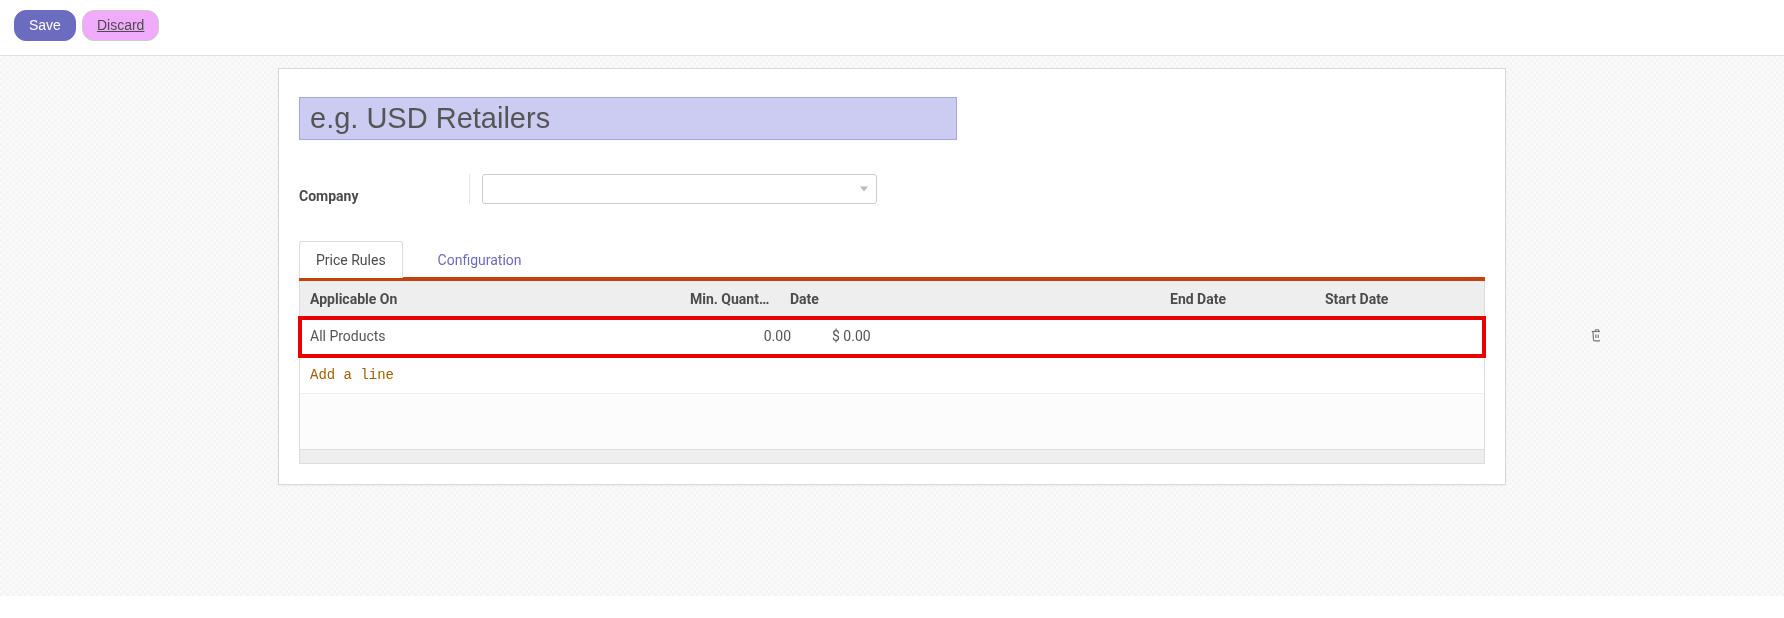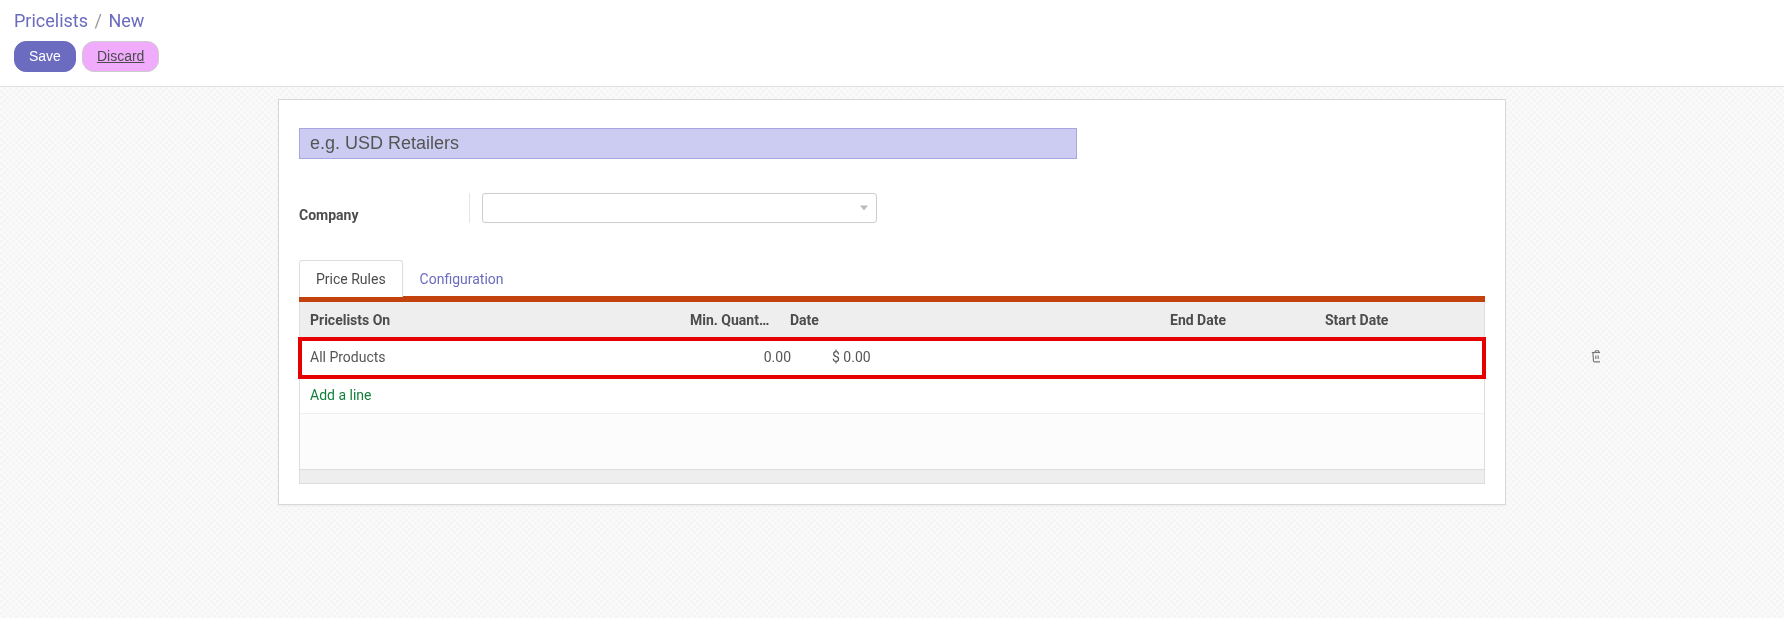--- a/index.html
+++ b/index.html
@@ -68,22 +68,22 @@
   }
   .form-sheet {
     background: #fff;
     width: 1228px;
     margin: 0 auto;
     border: 1px solid #d8d8d8;
     box-shadow: 0 1px 2px rgba(0,0,0,0.05);
     padding: 28px 20px 20px 20px;
   }
   .name-input {
-    width: 778px;
-    font-size: 18px;
+    width: 658px;
+    font-size: 29px;
     padding: 4px 10px;
     border: 1px solid #a6a6e0;
     background: #ccccf2;
     color: #555;
     outline: none;
   }
   .name-input::placeholder {
     color: #555;
   }
   .field-label {
@@ -109,22 +109,23 @@
     right: 8px;
     top: 50%;
     transform: translateY(-50%);
     width: 0; height: 0;
     border-left: 4px solid transparent;
     border-right: 4px solid transparent;
     border-top: 5px solid #bbb;
   }
   .tabs {
     margin-top: 36px;
-    border-bottom: 6px solid #c2410c;
-    display: flex;
+    border-bottom: 4px solid #c2410c;
+    display: flex;
+    gap: 18px;
   }
   .tab {
     padding: 10px 16px;
     font-size: 14px;
     color: #6b6bbf;
     cursor: pointer;
     border: 1px solid transparent;
     border-bottom: none;
     position: relative;
     top: 1px;
@@ -183,24 +184,25 @@
   .trash-icon {
     display: inline-block;
     color: #777;
     cursor: pointer;
   }
   .add-line-row {
     border-bottom: 1px solid #eee;
     padding: 10px 10px;
   }
   .add-line-row a {
-    color: #15803d;
+    color: #a16207;
     text-decoration: none;
     cursor: pointer;
     font-size: 14px;
+    font-family: Liberation Mono, monospace;
   }
   .grid-footer {
     height: 56px;
     border-left: 1px solid #ddd;
     border-right: 1px solid #ddd;
     border-bottom: 1px solid #ddd;
     background: #fcfcfc;
   }
   .scrollbar-placeholder {
     height: 14px;
@@ -220,25 +222,20 @@
     width: 1px;
     background: #e5e5e5;
     height: 30px;
     margin: 0 12px 0 0;
   }
 </style>
 </head>
 <body>
 
 <div class="top-header">
-  <div class="breadcrumb">
-    <a href="#">Pricelists</a>
-    <span class="sep">/</span>
-    <span class="current">New</span>
-  </div>
   <div class="action-buttons">
     <button class="btn btn-primary">Save</button>
     <button class="btn btn-secondary">Discard</button>
   </div>
 </div>
 
 <div class="content-area">
   <div class="form-sheet">
 
     <input class="name-input" type="text" placeholder="e.g. USD Retailers" style="">
@@ -254,21 +251,21 @@
       </div>
     </div>
 
     <div class="tabs">
       <div class="tab active">Price Rules</div>
       <div class="tab">Configuration</div>
     </div>
 
     <div class="tab-content">
       <div class="grid-header">
-        <div class="col col-applicable">Pricelists On</div>
+        <div class="col col-applicable">Applicable On</div>
         <div class="col col-minq">Min. Quanti…</div>
         <div class="col col-price">Date</div>
         <div class="col col-end">End Date</div>
         <div class="col col-start">Start Date</div>
         <div class="col" style="flex:1"></div>
       </div>
 
       <div class="grid-body">
         <div class="grid-row highlight">
           <div class="cell cell-applicable">All Products</div>

